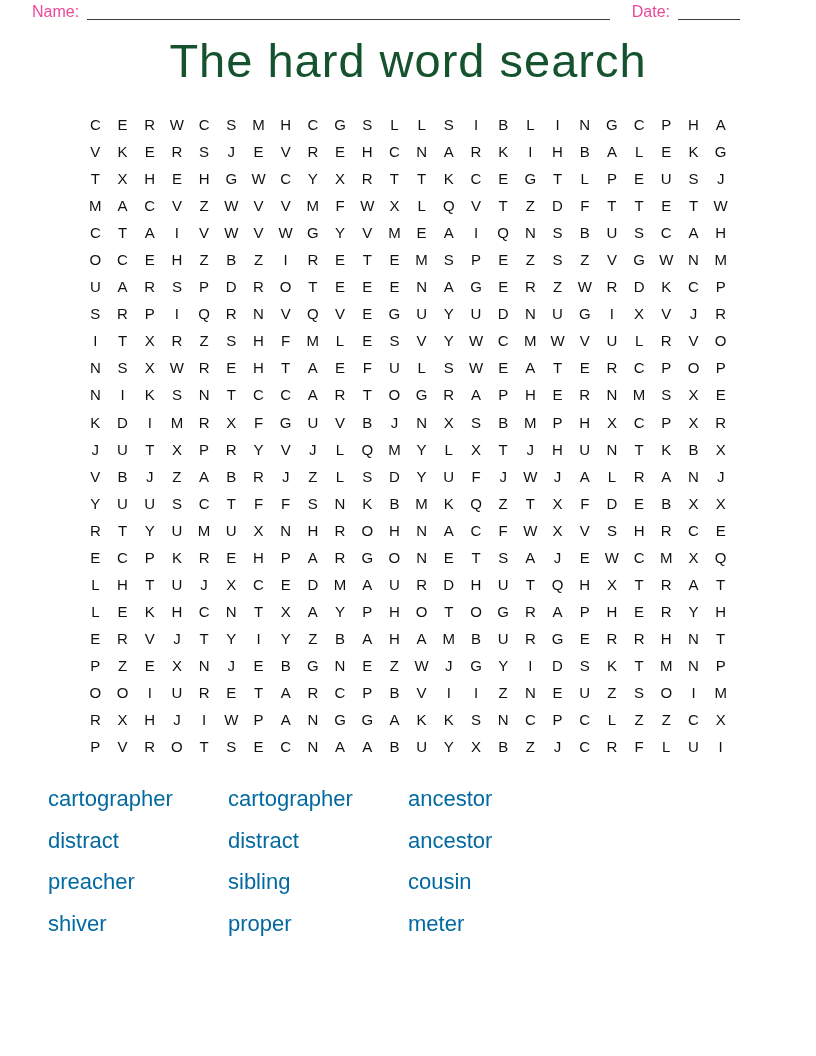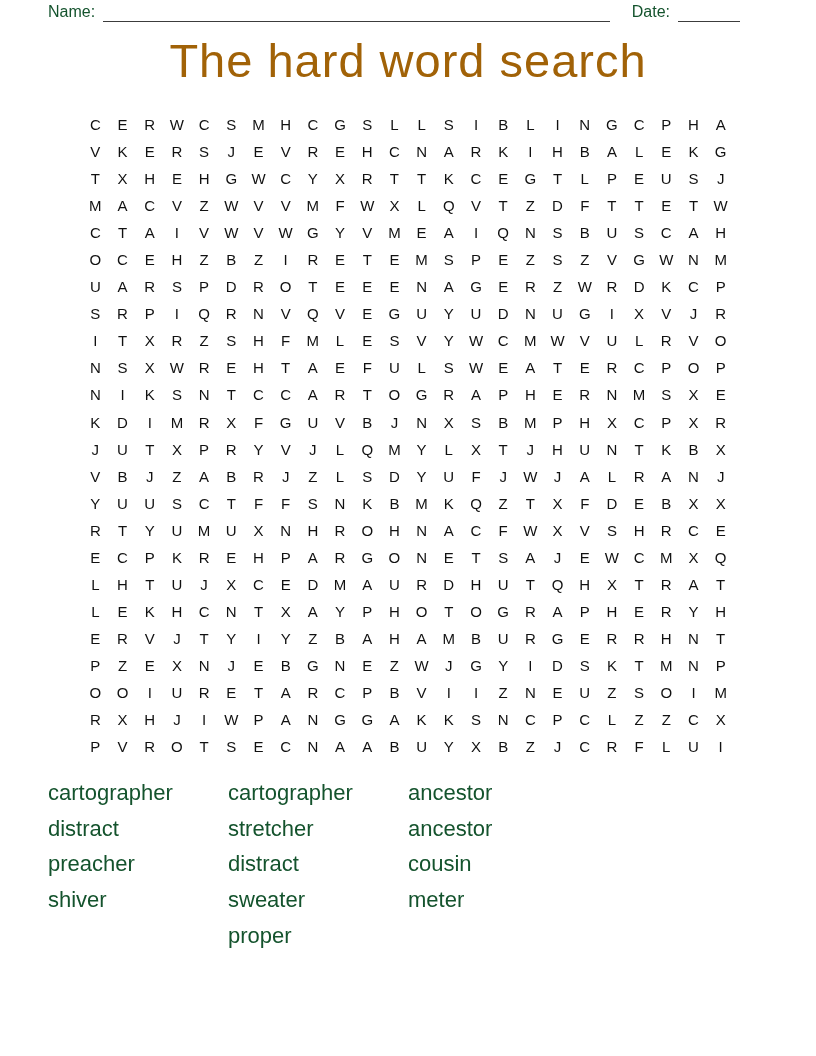--- a/index.html
+++ b/index.html
@@ -7,26 +7,25 @@
     width: 816px; height: 1056px;
     background: #ffffff;
     font-family: "Liberation Sans", sans-serif;
     color: #000000;
     overflow: hidden;
     position: relative;
   }
   
   .header-row {
     position: absolute;
-    top: 2px; left: 48px; right: 76px;
+    top: 2px; left: 32px; right: 76px;
     display: flex;
-    align-items: flex-end;
     font-size: 16px;
     line-height: 20px;
-    color: #14532d;
+    color: #ec4899;
   }
   .hdr-label { white-space: nowrap; padding-right: 8px; }
   .fill-line {
     flex: 1 1 auto;
     border-bottom: 1.5px solid #3c3c3c;
     height: 18px;
     margin-right: 22px;
   }
   .short-line {
     flex: 0 0 62px;
@@ -35,21 +34,21 @@
     margin-right: 0;
   }
   
   .page-title {
     position: absolute;
     top: 34px; left: 0; right: 0;
     text-align: center;
     font-size: 47px;
     line-height: 54px;
     letter-spacing: 1px;
-    color: #a16207;
+    color: #14532d;
     font-weight: 400;
   }
   
   .letter-grid {
     position: absolute;
     top: 111px;
     left: 50%;
     transform: translateX(-50%);
     display: grid;
     grid-template-columns: repeat(24, 27.2px);
@@ -73,21 +72,22 @@
   .word-col {
     width: 180px;
     display: flex;
     flex-direction: column;
   }
   .word-item {
     height: 35.8px;
     display: flex;
     align-items: center;
     font-size: 22px;
-    color: #14532d;
+    color: #0369a1;
+    margin-top: 6px;
   }
 </style>
 </head>
 <body>
 
 <div class="header-row">
   <span class="hdr-label">Name:</span>
   <span class="fill-line"></span>
   <span class="hdr-label">Date:</span>
   <span class="short-line"></span>
@@ -676,23 +676,22 @@
 
 <div class="word-list">
     <div class="word-col">
       <div class="word-item">cartographer</div>
       <div class="word-item">distract</div>
       <div class="word-item">preacher</div>
       <div class="word-item">shiver</div>
     </div>
     <div class="word-col">
       <div class="word-item">cartographer</div>
-      <div class="word-item">stretcher</div>
       <div class="word-item">distract</div>
-      <div class="word-item">sweater</div>
+      <div class="word-item">sibling</div>
       <div class="word-item">proper</div>
     </div>
     <div class="word-col">
       <div class="word-item">ancestor</div>
       <div class="word-item">ancestor</div>
       <div class="word-item">cousin</div>
       <div class="word-item">meter</div>
     </div>
   </div>
 

